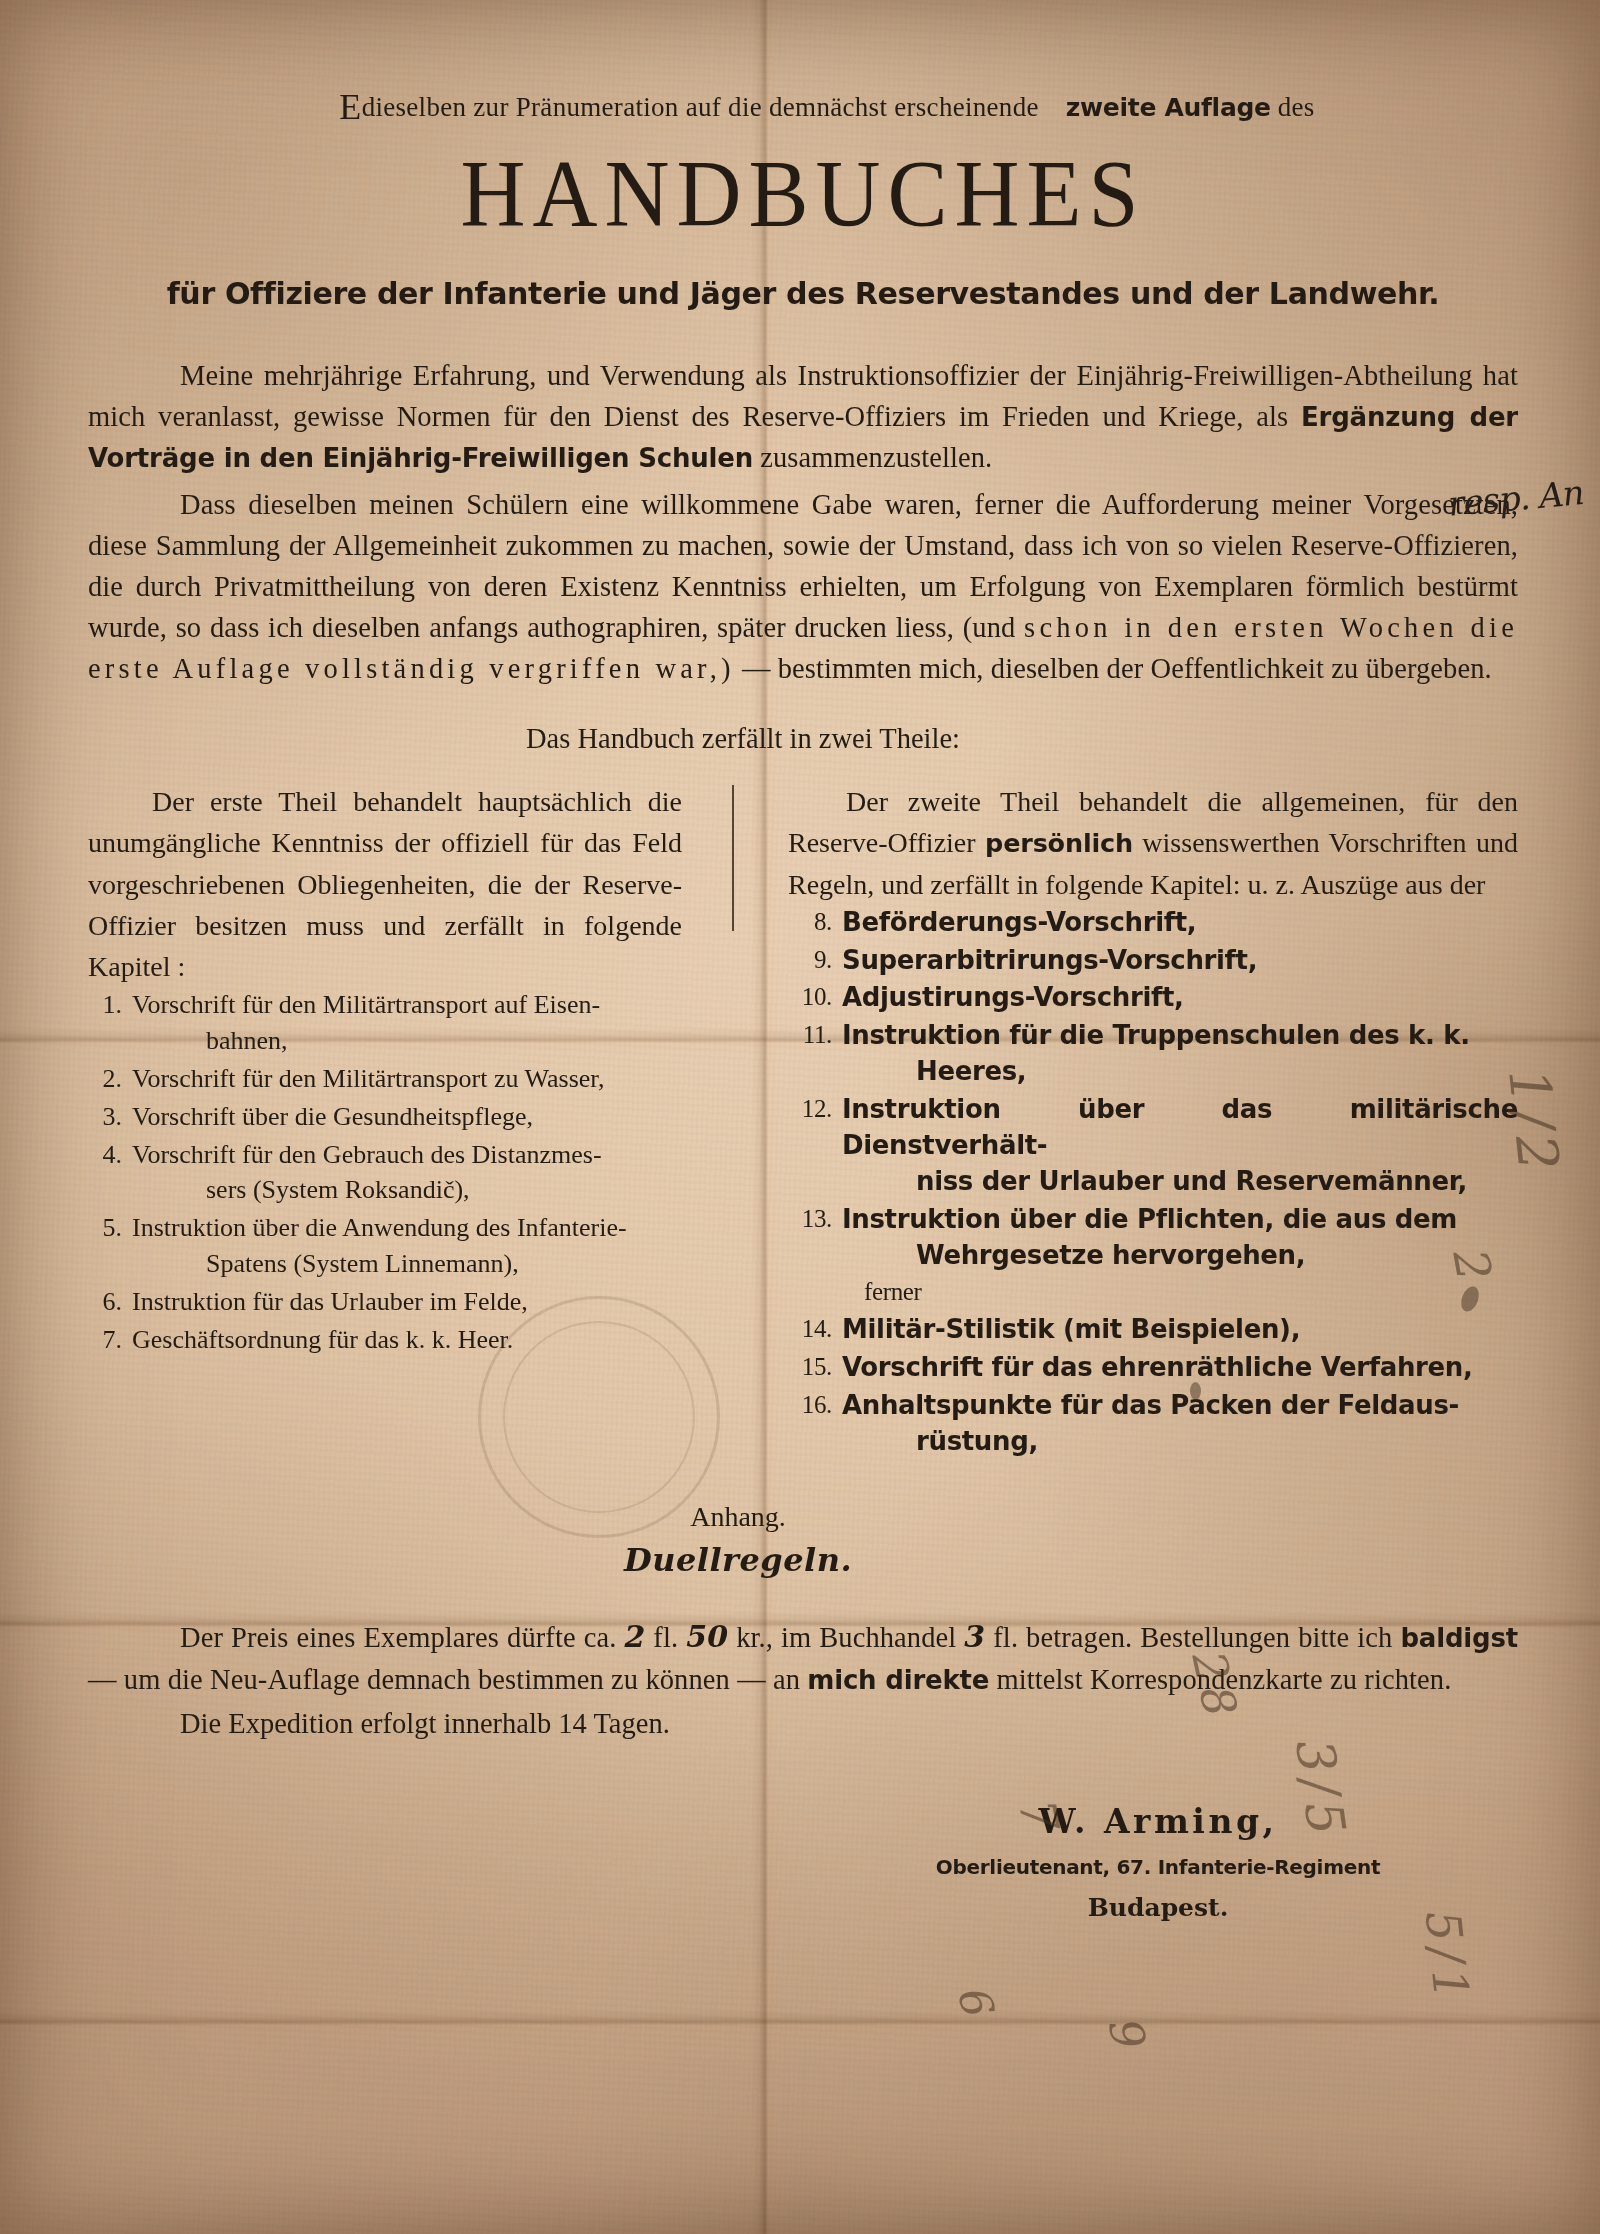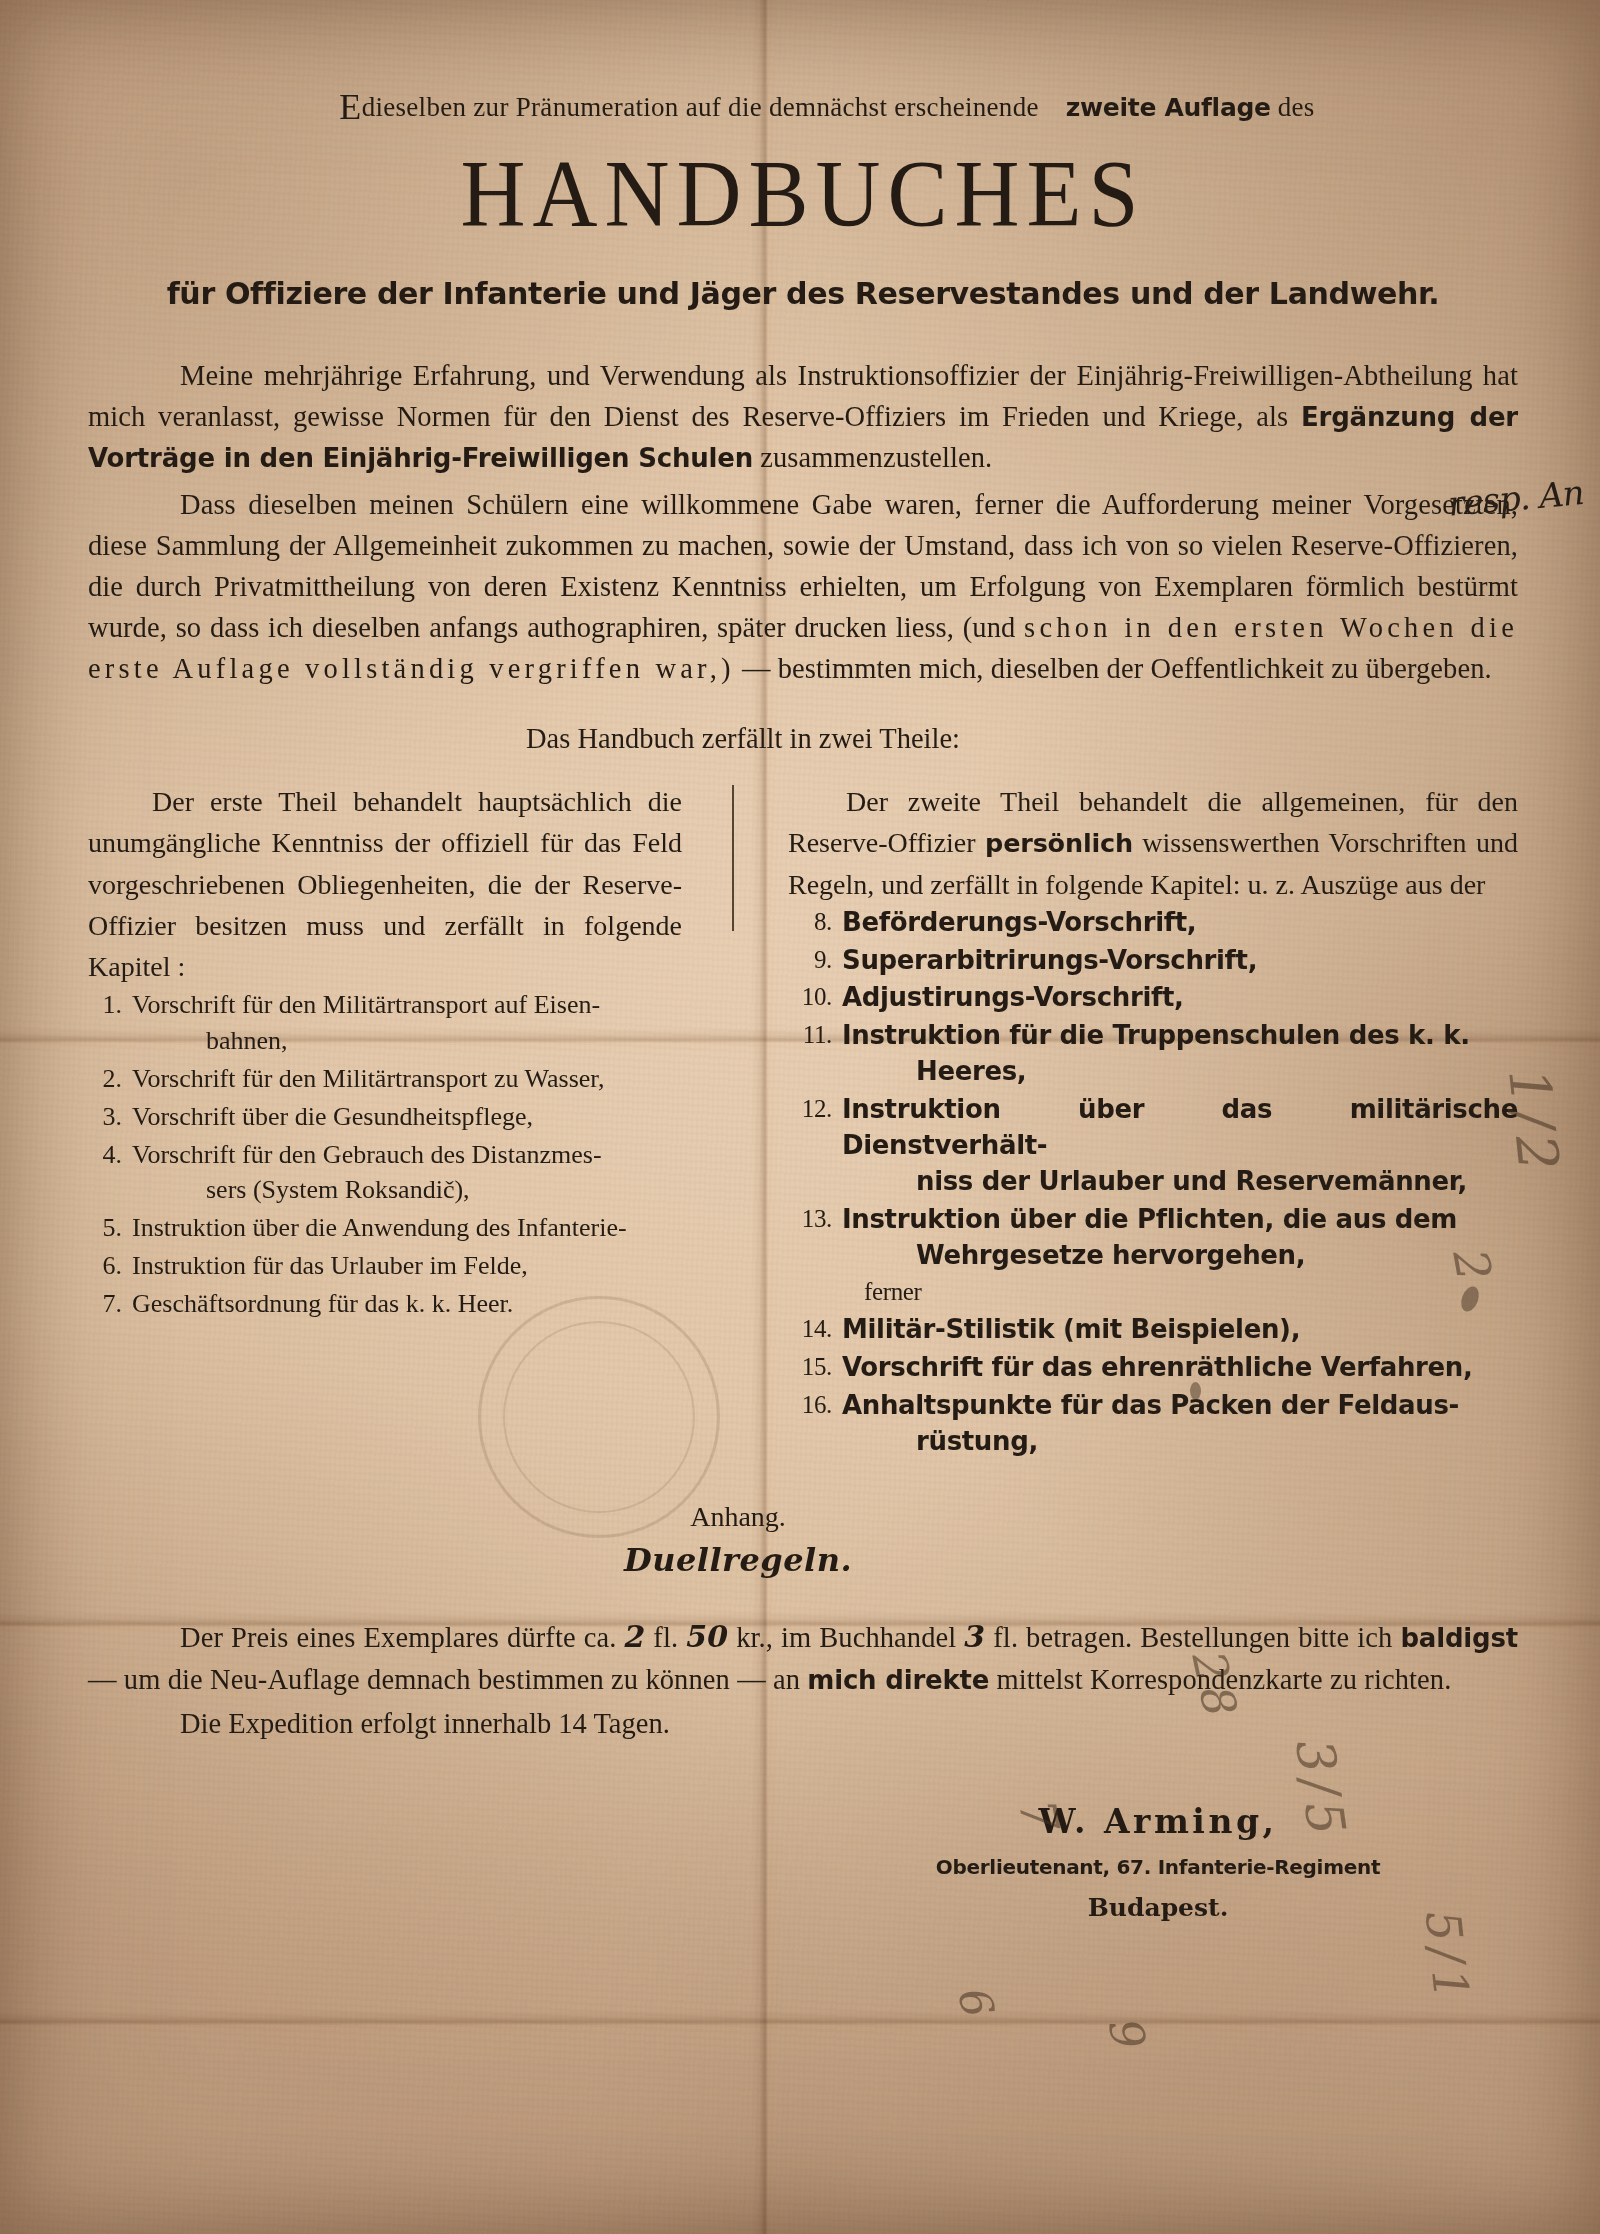--- a/index.html
+++ b/index.html
@@ -387,21 +387,21 @@
           <li>
               <span class="num">3.</span>
               <span class="txt"><span>Vorschrift über die Gesundheitspflege,</span></span>
             </li>
           <li>
               <span class="num">4.</span>
               <span class="txt"><span>Vorschrift für den Gebrauch des Distanzmes-</span><span class="cont">sers (System Roksandič),</span></span>
             </li>
           <li>
               <span class="num">5.</span>
-              <span class="txt"><span>Instruktion über die Anwendung des Infanterie-</span></span>
+              <span class="txt"><span>Instruktion über die Anwendung des Infanterie-</span><span class="cont">Spatens (System Linnemann),</span></span>
             </li>
           <li>
               <span class="num">6.</span>
               <span class="txt"><span>Instruktion für das Urlauber im Felde,</span></span>
             </li>
           <li>
               <span class="num">7.</span>
               <span class="txt"><span>Geschäftsordnung für das k. k. Heer.</span></span>
             </li>
         </ol>

